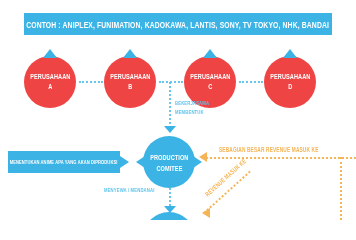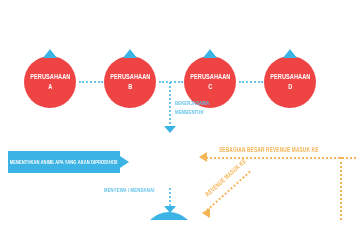--- a/index.html
+++ b/index.html
@@ -279,20 +279,23 @@
     border-top: 5px solid transparent;
     border-bottom: 5px solid transparent;
     border-right: 8px solid #F5B455;
   }
 </style>
 </head>
 <body>
 
 <div id="canvas">
 
+  <div class="banner">
+    <span class="banner-text">CONTOH : ANIPLEX, FUNIMATION, KADOKAWA, LANTIS, SONY, TV TOKYO, NHK, BANDAI</span>
+  </div>
 
   <div class="bubble" id="bub-a">
     <span class="tail"></span>
     <span class="bubble-l1">PERUSAHAAN</span>
     <span class="bubble-l2">A</span>
   </div>
 
   <div class="bubble" id="bub-b">
     <span class="tail"></span>
     <span class="bubble-l1">PERUSAHAAN</span>
@@ -314,20 +317,26 @@
   <div class="h-dots" id="dots-ab"></div>
   <div class="h-dots" id="dots-bc"></div>
   <div class="h-dots" id="dots-cd"></div>
 
   <div class="v-dots" id="vline-1"></div>
   <div class="v-arrow"></div>
 
   <span class="label-blue" id="lbl-bekerjasama">BEKERJASAMA</span>
   <span class="label-blue" id="lbl-membentuk">MEMBENTUK</span>
 
+  <div id="prod">
+    <span class="tail-l"></span>
+    <span class="tail-r"></span>
+    <span class="prod-l1">PRODUCTION</span>
+    <span class="prod-l2">COMITEE</span>
+  </div>
 
   <div id="infobox">
     <span class="text">MENENTUKAN ANIME APA YANG AKAN DIPRODUKSI</span>
   </div>
   <div id="infobox-arrow"></div>
 
   <div class="v-dots" id="vline-2"></div>
   <div id="v-arrow-2"></div>
   <span class="label-blue" id="lbl-menyewa">MENYEWA / MENDANAI</span>
   <div id="bottom-bubble"></div>

